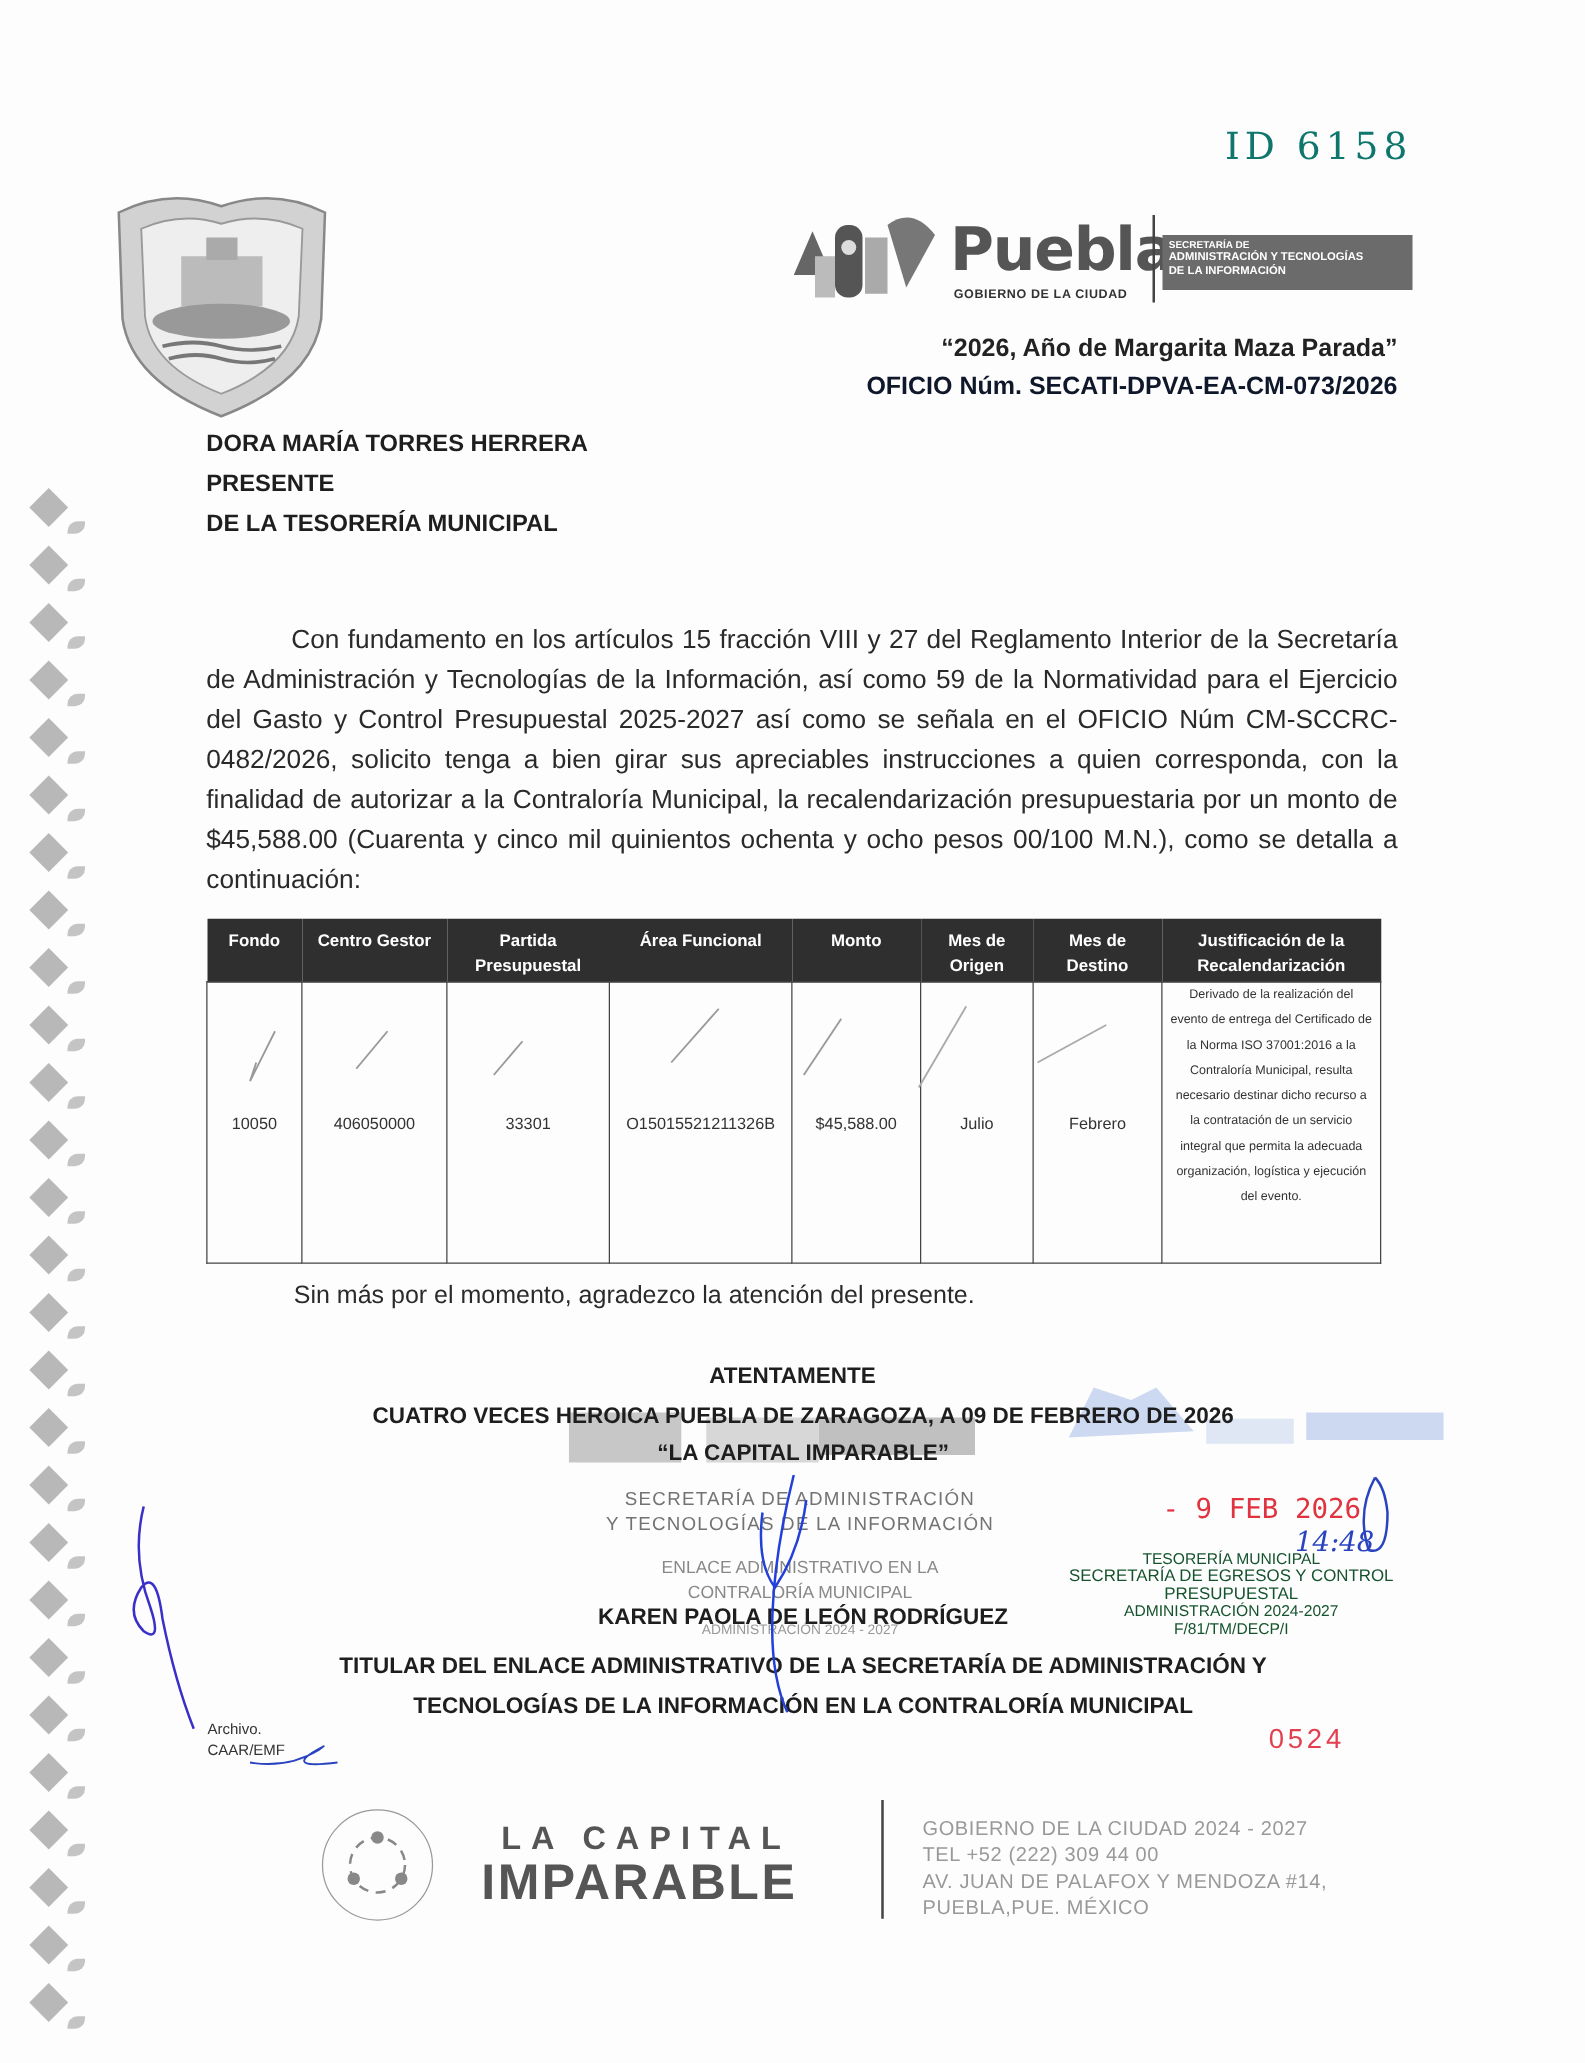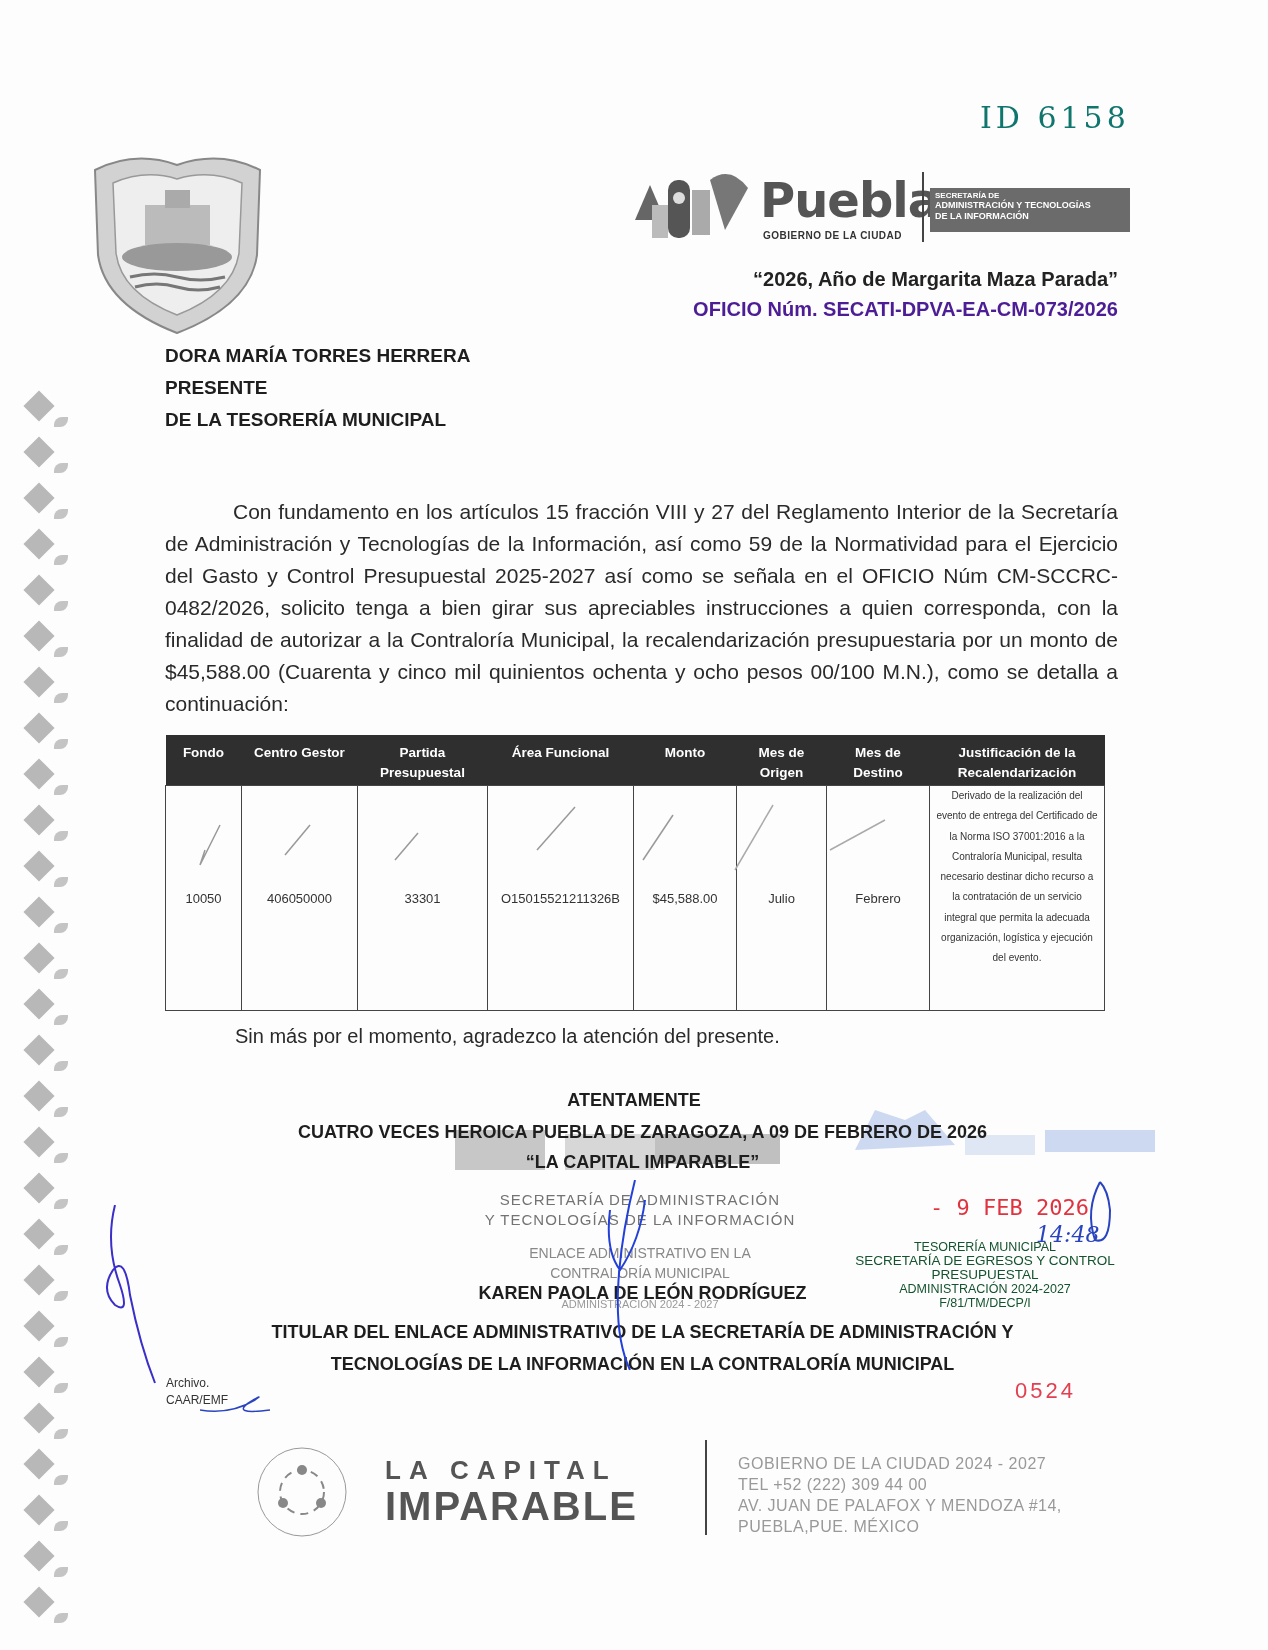--- a/index.html
+++ b/index.html
@@ -17,21 +17,21 @@
   
   .logo-block { left:630px; top:160px; width:500px; height:85px; }
   .logo-art { position:absolute; left:0; top:0; width:125px; height:85px; }
   .logo-word { position:absolute; left:130px; top:12px; font-size:48px; font-weight:bold; color:#555; font-family:"DejaVu Sans", sans-serif; letter-spacing:-1px; }
   .logo-sub { position:absolute; left:133px; top:70px; font-size:10px; font-weight:bold; color:#333; letter-spacing:0.5px; }
   .logo-sep { position:absolute; left:292px; top:12px; width:2px; height:70px; background:#444; }
   .logo-box { position:absolute; left:300px; top:28px; width:200px; height:44px; background:#6b6b6b; color:#fff; padding:3px 5px; box-sizing:border-box; }
   .logo-box .l1 { font-size:8px; font-weight:bold; }
   .logo-box .l2 { font-size:9px; font-weight:bold; line-height:11px; }
   .motto { right:150px; top:268px; font-size:20px; font-weight:bold; color:#222; text-align:right; }
-  .oficio { right:150px; top:298px; font-size:20px; font-weight:bold; color:#4c1d95; text-align:right; }
+  .oficio { right:150px; top:298px; font-size:20px; font-weight:bold; color:#0f172a; text-align:right; }
   
   .addressee { left:165px; top:340px; font-size:19px; font-weight:bold; line-height:32px; color:#1e1e1e; }
   
   .body-text { left:165px; top:496px; width:953px; font-size:21px; line-height:32px; text-align:justify; color:#2a2a2a; text-indent:68px; }
   
   .table-wrap { left:165px; top:735px; width:940px; }
   table { border-collapse:collapse; width:940px; font-size:13px; }
   th { background:#2f2f2f; color:#fff; font-weight:bold; padding:8px 4px 2px; vertical-align:top; line-height:20px; font-size:13.5px; }
   td { border:1px solid #444; text-align:center; vertical-align:middle; height:222px; color:#333; font-size:13px; position:relative; }
   td.just { font-size:10px; line-height:20.3px; padding:0 6px; vertical-align:top; }
@@ -47,21 +47,21 @@
   .stamp-date { left:930px; top:1195px; font-size:22px; color:#e0333f; font-family:"DejaVu Sans Mono", monospace; }
   .stamp-time { left:1010px; top:1222px; font-size:22px; color:#2a44c0; font-family:"DejaVu Serif", serif; font-style:italic;margin-left:26px; }
   .stamp-teso { left:845px; top:1240px; width:280px; text-align:center; color:#14532d; font-size:12.5px; line-height:14px; }
   .stamp-teso .big { font-size:13.5px; }
   .stamp-logo-right { left:845px; top:1105px; width:310px; height:55px; }
   .archivo { left:166px; top:1375px; font-size:12px; color:#333; line-height:17px; }
   .red-num { left:1015px; top:1378px; font-size:22px; color:#e24050; letter-spacing:3px; }
   
   .footer-seal { left:255px; top:1445px; width:95px; height:95px; }
   .footer-capital { left:385px; top:1455px; }
-  .footer-capital .l1 { font-size:26px; font-weight:bold; color:#555; letter-spacing:8px; }
+  .footer-capital .l1 { font-size:26px; font-weight:bold; color:#555; letter-spacing:8px;margin-left:16px; }
   .footer-capital .l2 { font-size:40px; font-weight:bold; color:#555; letter-spacing:2px; line-height:40px; }
   .footer-sep { left:705px; top:1440px; width:2px; height:95px; background:#444; }
   .footer-contact { left:738px; top:1453px; font-size:16px; color:#999; line-height:21px; letter-spacing:0.5px; }
   .sig-left { left:95px; top:1205px; width:70px; height:180px; }
   .sig-center { left:590px; top:1180px; width:70px; height:190px; }
 </style>
 </head>
 <body>
 
 <div class="abs border-strip" id="border-strip">

